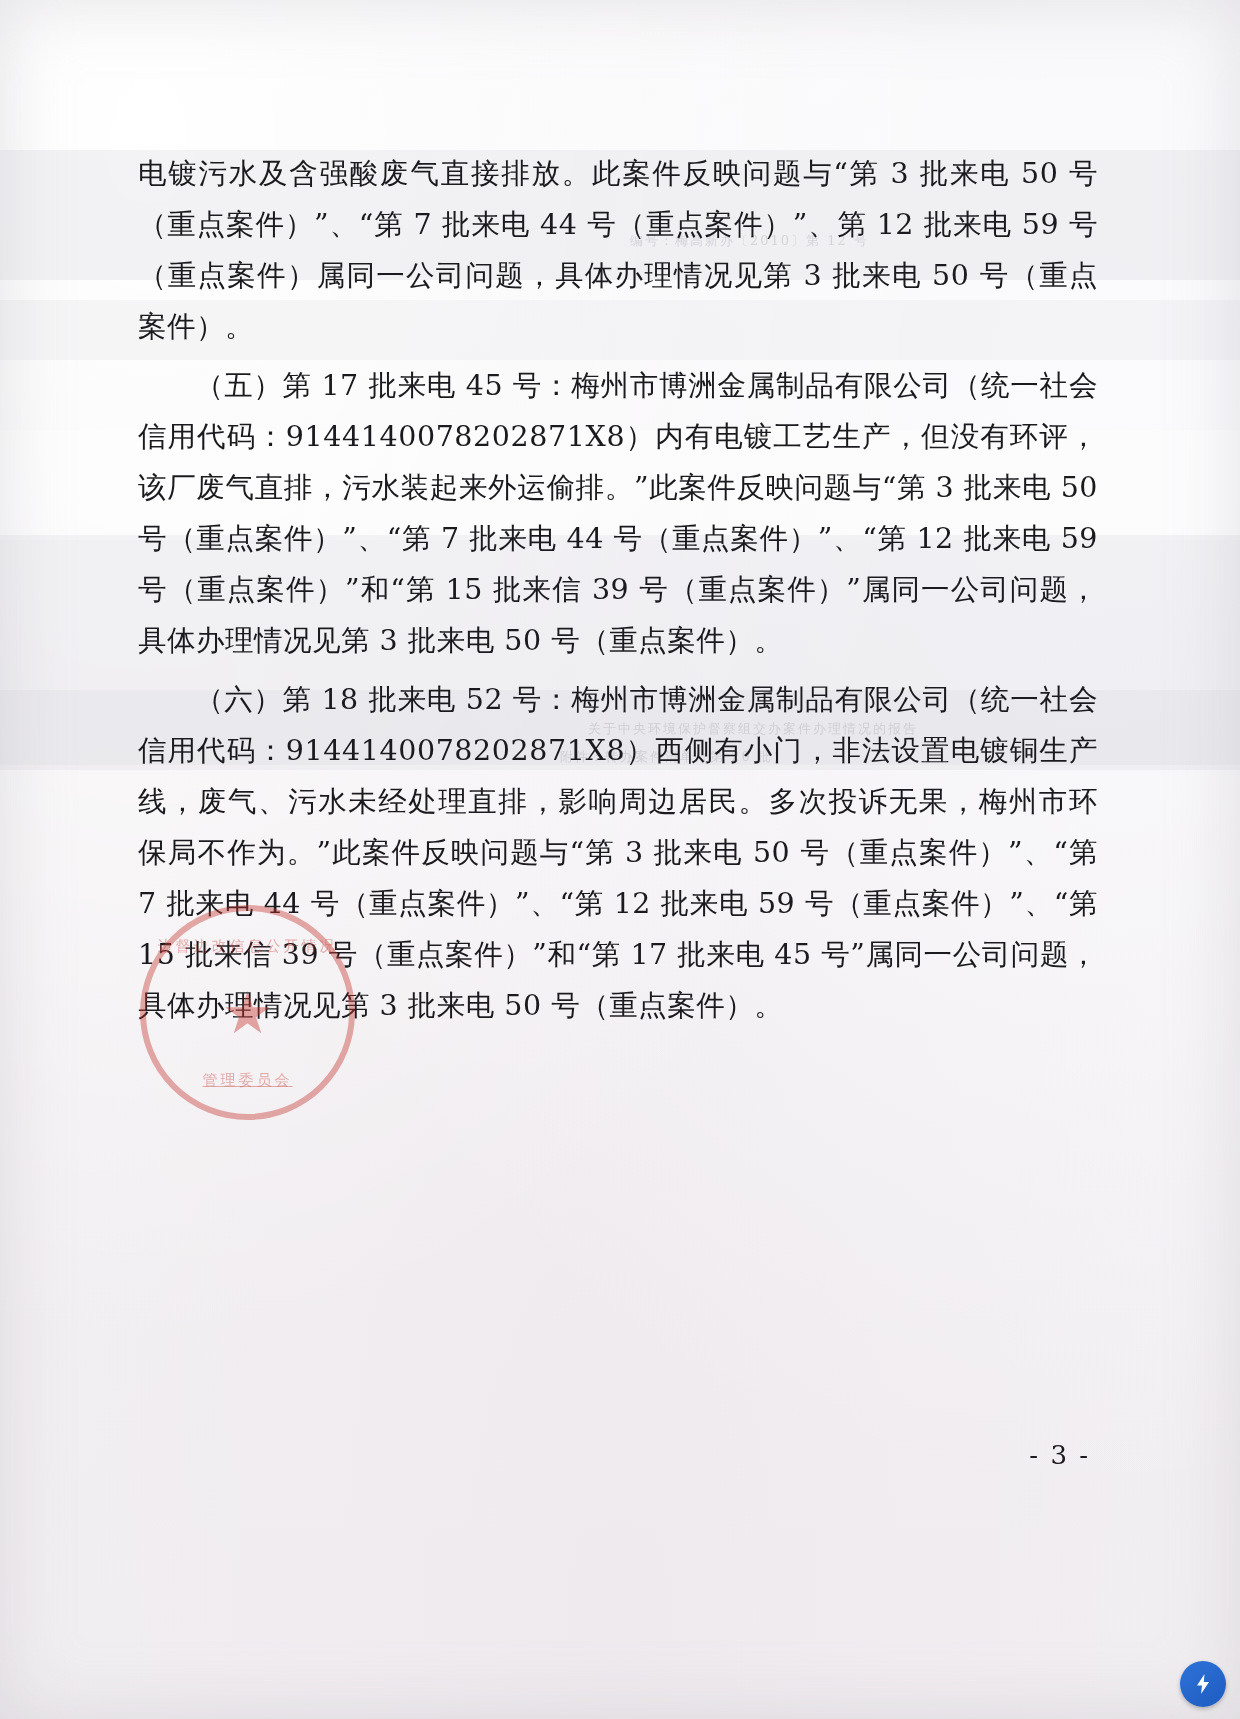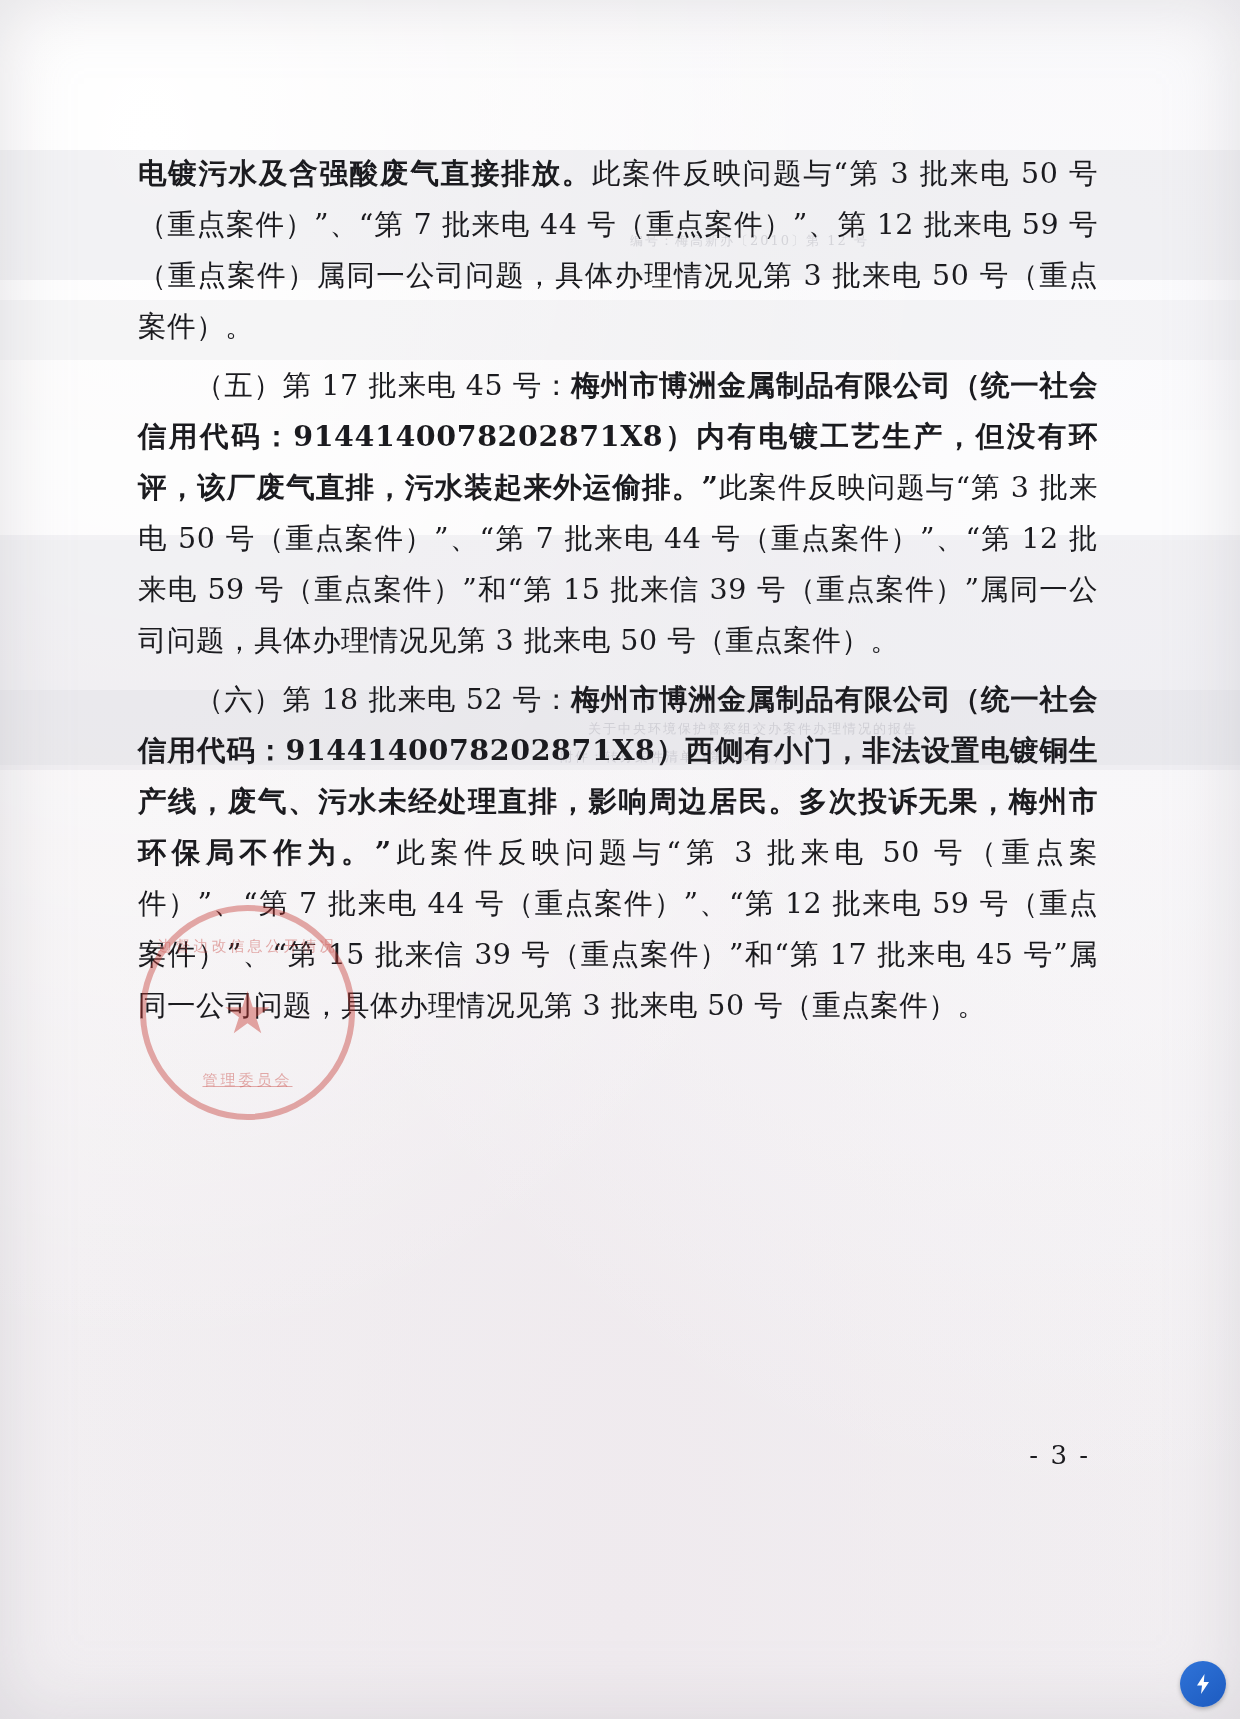--- a/index.html
+++ b/index.html
@@ -61,21 +61,21 @@
     font-size: 28.5px;
     line-height: 51px;
     color: #1b1b1f;
     text-align: justify;
     text-justify: inter-character;
     letter-spacing: 0.5px;
   }
   p.indent { text-indent: 2em; }
 
   .bold {
-    font-weight: bold;
+    font-weight: normal;
     letter-spacing: 0.6px;
   }
 
   .section-head {
     font-size: 29px;
     font-weight: bold;
     line-height: 52px;
     margin-top: 28px;
     text-indent: 2em;
     letter-spacing: 1px;

